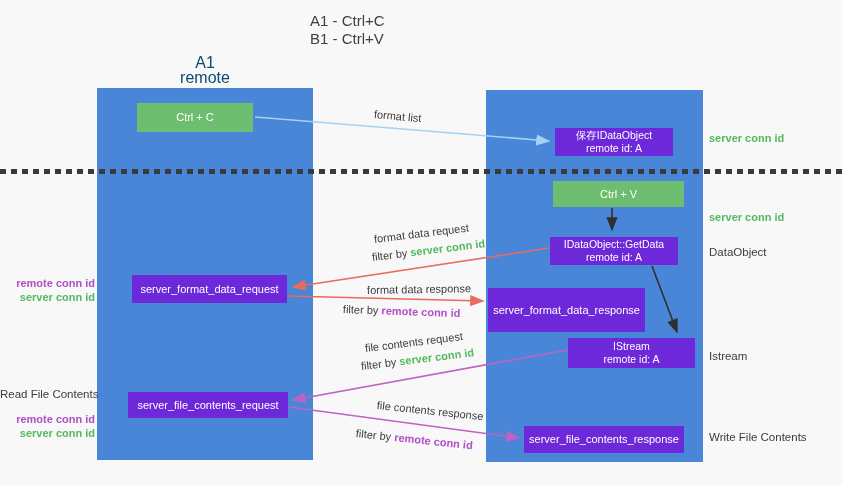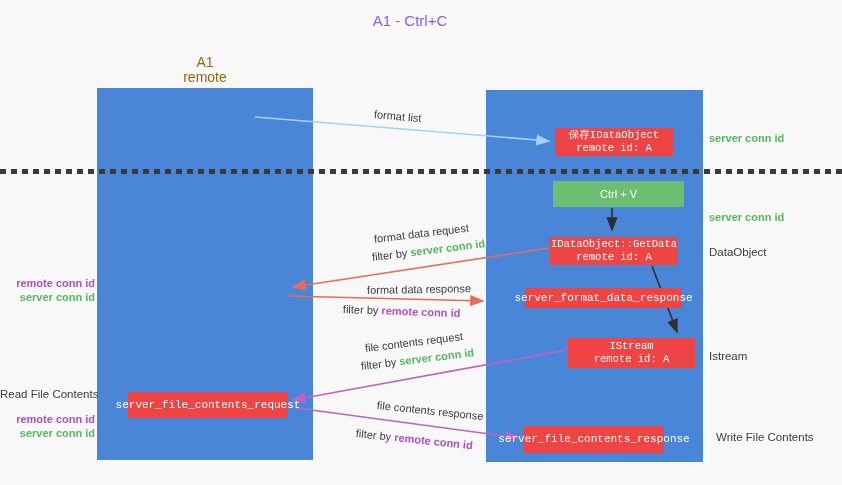--- a/index.html
+++ b/index.html
@@ -1,63 +1,64 @@
 <!DOCTYPE html>
 <html><head>
 <meta charset="utf-8">
 <style>
   html,body{margin:0;padding:0;}
   body{font-family:"Liberation Sans",sans-serif;background:#f8f8f8;}
   .canvas{position:relative;width:842px;height:485px;background:#f8f8f8;overflow:hidden;}
 
-  .title{position:absolute;left:310px;top:12px;width:200px;text-align:center;
-         font-size:15px;line-height:18px;color:#8b5cf6;}
+  .title{position:absolute;left:310px;top:12px;width:200px;
+         font-size:15px;line-height:18px;color:#404040;}
 
-  .lane-header{position:absolute;width:110px;text-align:center;font-size:14px;
-               line-height:15px;color:#a16207;top:55px;}
+  .lane-header{position:absolute;width:110px;text-align:center;font-size:16px;
+               line-height:15px;color:#0c4a6e;top:55px;}
   .lane{position:absolute;background:#4a86d8;}
   .lane-left{left:97px;top:88px;width:216px;height:372px;}
   .lane-right{left:486px;top:90px;width:217px;height:372px;}
 
   .dotted-line{position:absolute;left:0;top:169px;width:842px;height:5px;
     background:repeating-linear-gradient(90deg,#3a3a3a 0 6px,transparent 6px 11px);}
 
   .node{position:absolute;display:flex;flex-direction:column;align-items:center;
         justify-content:center;color:#ffffff;text-align:center;font-size:11px;line-height:13px;}
   .green{background:#6dbe70;}
-  .orange{background:#ef4444;font-family:Liberation Mono, monospace;}
+  .orange{background:#6d28d9;}
 
   .n-ctrlc{left:137px;top:103px;width:116px;height:29px;}
   .n-save{left:555px;top:128px;width:118px;height:28px;font-size:10.5px;}
   .n-ctrlv{left:553px;top:181px;width:131px;height:26px;}
   .n-getdata{left:550px;top:237px;width:128px;height:28px;font-size:10.5px;}
   .n-freq{left:132px;top:275px;width:155px;height:28px;}
-  .n-fresp{left:488px;top:288px;width:157px;height:20px;margin-left:37px;}
+  .n-fresp{left:488px;top:288px;width:157px;height:44px;}
   .n-istream{left:568px;top:338px;width:127px;height:30px;font-size:10.5px;}
   .n-filereq{left:128px;top:392px;width:160px;height:26px;justify-content:center;}
-  .n-fileresp{left:524px;top:426px;width:140px;height:27px;}
+  .n-fileresp{left:524px;top:426px;width:160px;height:27px;}
 
   .slabel{position:absolute;white-space:nowrap;font-size:11.5px;color:#3c3c3c;}
   .bold-green{color:#55b85f;font-weight:bold;font-size:11px;}
   .bold-purple{color:#b04fc7;font-weight:bold;font-size:11px;}
 
   .left-block{position:absolute;left:0;width:95px;text-align:right;line-height:14px;white-space:nowrap;}
   .right-col{left:709px;}
 
   .alabel{position:absolute;white-space:nowrap;font-size:11px;color:#3c3c3c;
           transform-origin:left center;}
   .arrows{position:absolute;left:0;top:0;pointer-events:none;}
 </style>
 </head>
 <body>
 
 <div class="canvas">
 
   <div class="title">
     <div>A1 - Ctrl+C</div>
+    <div>B1 - Ctrl+V</div>
   </div>
 
   <div class="lane-header" style="left:150px;">
     <div>A1</div>
     <div>remote</div>
   </div>
 
   <div class="lane lane-left"></div>
   <div class="lane lane-right"></div>
 
@@ -80,35 +81,41 @@
     </defs>
     <line x1="255" y1="117" x2="549" y2="141" stroke="#a5d2f0" stroke-width="1.6" marker-end="url(#mblue)"></line>
     <line x1="612" y1="208" x2="612" y2="230" stroke="#2f2f2f" stroke-width="1.6" marker-end="url(#mblack)"></line>
     <line x1="549" y1="248" x2="293" y2="287" stroke="#e96a5e" stroke-width="1.6" marker-end="url(#msalmon)"></line>
     <line x1="288" y1="296" x2="483" y2="301" stroke="#e96a5e" stroke-width="1.6" marker-end="url(#msalmon)"></line>
     <line x1="652" y1="266" x2="677" y2="332" stroke="#2f2f2f" stroke-width="1.6" marker-end="url(#mblack)"></line>
     <line x1="567" y1="350" x2="293" y2="400" stroke="#bf62c5" stroke-width="1.6" marker-end="url(#mmagenta)"></line>
     <line x1="289" y1="407" x2="519" y2="438" stroke="#bf62c5" stroke-width="1.6" marker-end="url(#mmagenta)"></line>
   </svg>
 
+  <div class="node green n-ctrlc">
+    <span>Ctrl + C</span>
+  </div>
 
   <div class="node orange n-save">
     <span>保存IDataObject</span>
     <span>remote id: A</span>
   </div>
 
   <div class="node green n-ctrlv">
     <span>Ctrl + V</span>
   </div>
 
   <div class="node orange n-getdata">
     <span>IDataObject::GetData</span>
     <span>remote id: A</span>
   </div>
 
+  <div class="node orange n-freq">
+    <span>server_format_data_request</span>
+  </div>
 
   <div class="node orange n-fresp">
     <span>server_format_data_response</span>
   </div>
 
   <div class="node orange n-istream">
     <span>IStream</span>
     <span>remote id: A</span>
   </div>
 
@@ -117,21 +124,21 @@
   </div>
 
   <div class="node orange n-fileresp">
     <span>server_file_contents_response</span>
   </div>
 
   <div class="slabel right-col bold-green" style="top:132px;">server conn id</div>
   <div class="slabel right-col bold-green" style="top:211px;">server conn id</div>
   <div class="slabel right-col" style="top:246px;">DataObject</div>
   <div class="slabel right-col" style="top:350px;">Istream</div>
-  <div class="slabel right-col" style="top:431px;margin-left:7px;">Write File Contents</div>
+  <div class="slabel right-col" style="top:431px;">Write File Contents</div>
 
   <div class="left-block" style="top:276px;">
     <div class="bold-purple">remote conn id</div>
     <div class="bold-green">server conn id</div>
   </div>
   <div class="slabel" style="left:0;width:93px;text-align:center;top:388px;">Read File Contents</div>
   <div class="left-block" style="top:412px;">
     <div class="bold-purple">remote conn id</div>
     <div class="bold-green">server conn id</div>
   </div>

